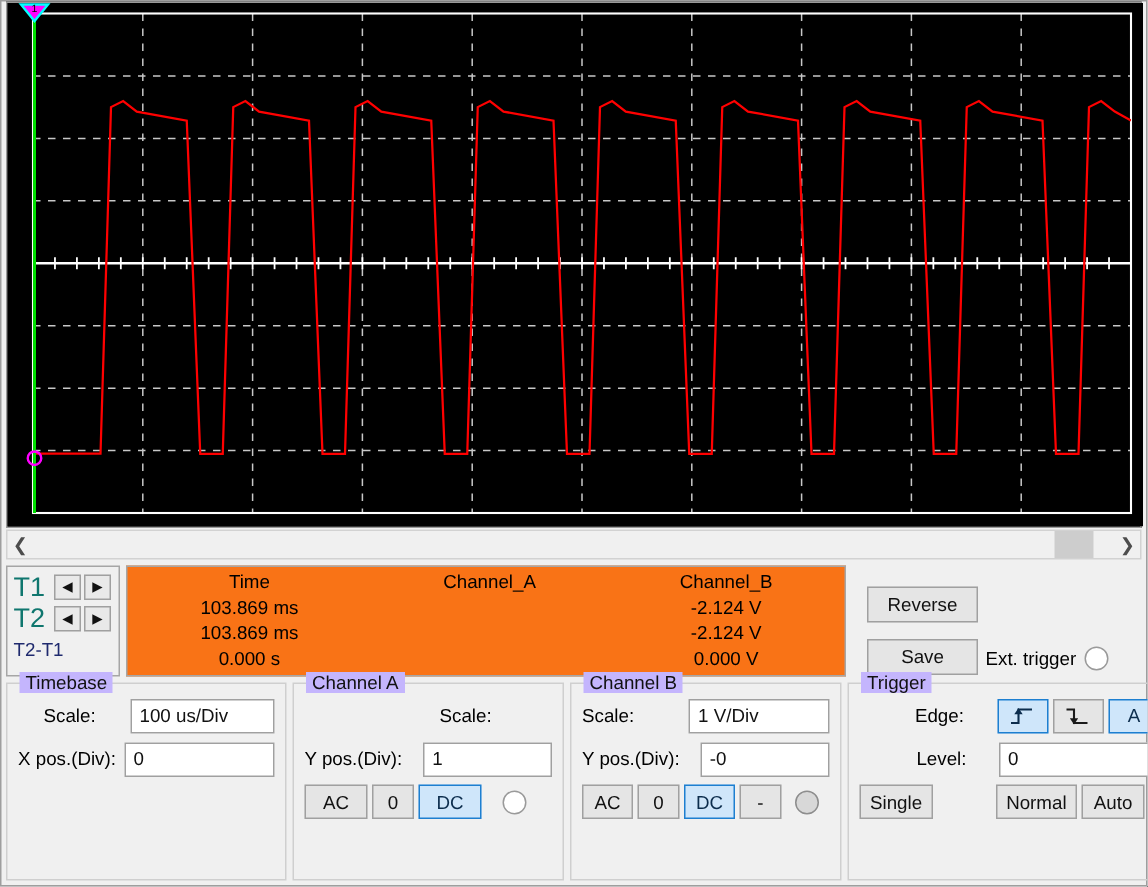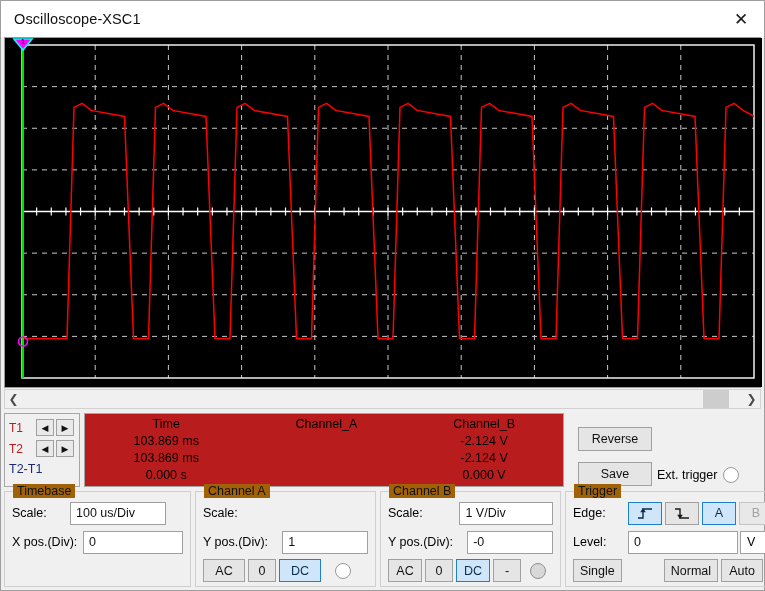--- a/index.html
+++ b/index.html
@@ -99,22 +99,22 @@
     background: #f0f0f0;
     box-sizing: border-box;
     padding: 3px 0 0 4px;
   }
   .cursor-line {
     display: flex; align-items: center;
     height: 21px;
   }
   .cursor-label {
     width: 27px;
-    color: #b91c1c;
-    font-size: 12px;
+    color: #0f766e;
+    font-size: 18px;
   }
   .stepper {
     width: 18px; height: 17px;
     border: 1px solid #a0a0a0;
     background: #e9e9e9;
     display: flex; align-items: center; justify-content: center;
     margin-right: 2px;
     font-size: 9px;
     color: #111;
     font-family: "DejaVu Sans", sans-serif;
@@ -122,21 +122,21 @@
   }
   .cursor-diff {
     color: #1f2a6e;
     font-size: 12.5px;
     padding-top: 3px;
   }
   .readout {
     flex: 1;
     margin-left: 4px;
     border: 1px solid #a6a6a6;
-    background: #b91c1c;
+    background: #f97316;
     box-sizing: border-box;
     padding: 2px 0 0 0;
     max-width: 480px;
   }
   .readout table {
     width: 100%;
     border-collapse: collapse;
     font-size: 12.5px;
   }
   .readout th {
@@ -197,35 +197,36 @@
   }
   .group {
     position: relative;
     border: 1px solid #cfcfcf;
     box-sizing: border-box;
     padding: 9px 7px 4px 7px;
   }
   .group > .legend {
     position: absolute;
     top: -8px; left: 8px;
-    background: #a16207;
+    background: #c4b5fd;
     padding: 0 4px;
     font-size: 12.5px;
     color: #111;
   }
   .grp-timebase { width: 187px; }
   .grp-chan-a   { width: 181px; margin-left: 4px; }
   .grp-chan-b   { width: 181px; margin-left: 4px; }
   .grp-trigger  { flex: 1; margin-left: 4px; }
 
   .field-row {
     display: flex;
     align-items: center;
     height: 24px;
     margin-bottom: 5px;
+    justify-content: flex-end;
   }
   .field-label {
     font-size: 12.5px;
     white-space: nowrap;
   }
   .tb-label { width: 58px; }
   .ch-label { width: 75px; }
   .tg-label { width: 55px; }
   .txtbox {
     height: 23px;
@@ -290,24 +291,20 @@
   .edge-ico svg { display: block; }
   .chan-btns { margin-top: 2px; }
   .trig-btns { margin-top: 2px; }
   .term-inline { margin-left: 11px; }
 </style>
 </head>
 <body>
 
 <div class="window">
 
-  <div class="titlebar">
-    <div class="title-text">Oscilloscope-XSC1</div>
-    <div class="close-btn">✕</div>
-  </div>
 
   <div class="scope-wrap">
     <svg class="scope-svg" id="scope-svg" width="757" height="349" viewBox="0 0 757 349">
         <rect x="0" y="0" width="757" height="349" fill="#000000"></rect>
         <line x1="90.2" y1="7" x2="90.2" y2="340" stroke="#c8c8c8" stroke-width="1" stroke-dasharray="5,5"></line>
         <line x1="163.4" y1="7" x2="163.4" y2="340" stroke="#c8c8c8" stroke-width="1" stroke-dasharray="5,5"></line>
         <line x1="236.60000000000002" y1="7" x2="236.60000000000002" y2="340" stroke="#c8c8c8" stroke-width="1" stroke-dasharray="5,5"></line>
         <line x1="309.8" y1="7" x2="309.8" y2="340" stroke="#c8c8c8" stroke-width="1" stroke-dasharray="5,5"></line>
         <line x1="383" y1="7" x2="383" y2="340" stroke="#c8c8c8" stroke-width="1" stroke-dasharray="5,5"></line>
         <line x1="456.20000000000005" y1="7" x2="456.20000000000005" y2="340" stroke="#c8c8c8" stroke-width="1" stroke-dasharray="5,5"></line>

